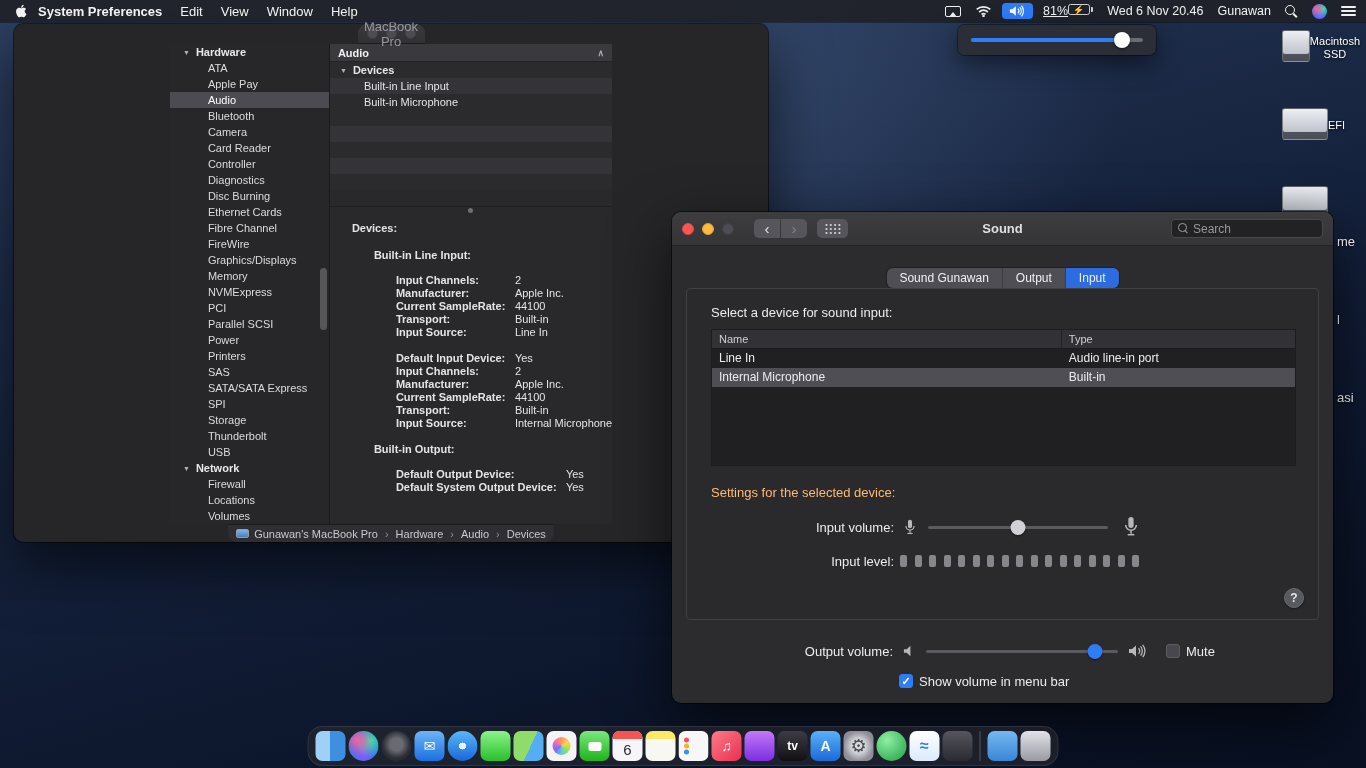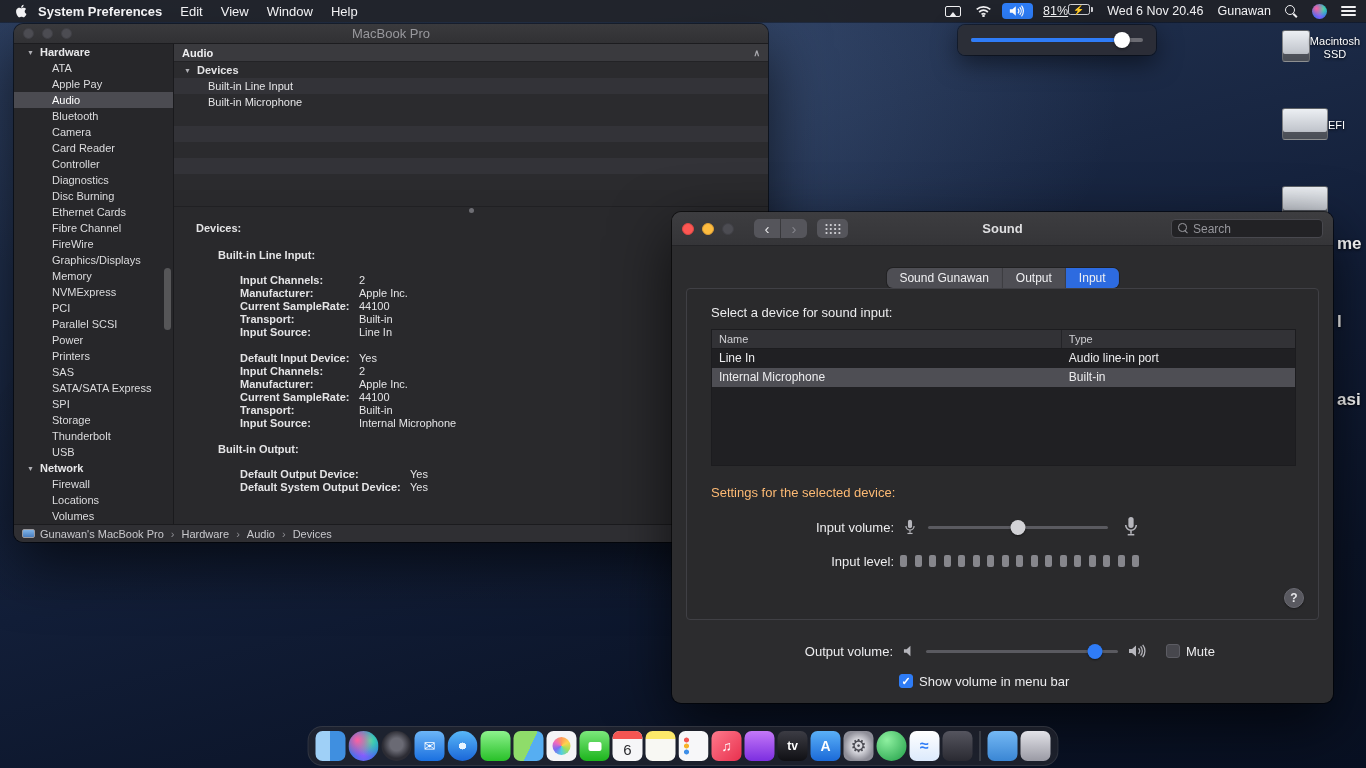--- a/index.html
+++ b/index.html
@@ -55,21 +55,21 @@
 
   
   .win{position:absolute;border-radius:9px;box-shadow:0 22px 60px rgba(0,0,0,.65),0 0 0 1px rgba(0,0,0,.55);}
   .lights{display:flex;gap:8px;}
   .light{width:11px;height:11px;border-radius:50%;}
   .light.red{background:#fc5753;border:1px solid #df4744;}
   .light.yellow{background:#fdbc40;border:1px solid #de9f34;}
   .light.dim{background:#4c4c52;border:1px solid #404046;}
 
   
-  .sysinfo{left:14px;top:24px;width:754px;height:518px;background:#262629;z-index:10;display:flex;flex-direction:column;}
+  .sysinfo{left:14px;top:24px;width:754px;height:518px;background:#262629;z-index:10;display:flex;flex-direction:column;align-items:center;}
   .sysinfo .titlebar{height:20px;background:linear-gradient(#3a3a3d,#313134);border-bottom:1px solid #1c1c1f;
     border-radius:9px 9px 0 0;position:relative;display:flex;align-items:center;padding:0 9px;}
   .sysinfo .title{position:absolute;left:0;right:0;text-align:center;font-size:13px;color:#98989d;pointer-events:none;}
   .sysinfo-body{flex:1;display:flex;min-height:0;}
   .sidebar{width:160px;background:#27272a;border-right:1px solid #1a1a1d;font-size:11px;overflow:hidden;position:relative;}
   .tree-head{height:16px;display:flex;align-items:center;padding-left:13px;font-weight:bold;color:#e8e8ea;white-space:nowrap;}
   .tri{font-size:7px;color:#b0b0b5;margin-right:4px;width:9px;display:inline-block;flex:none;}
   .tree-item{height:16px;line-height:16px;padding-left:38px;color:#dcdcde;white-space:nowrap;}
   .tree-item.selected{background:#4b4b51;color:#fff;}
   .sb-scroll{position:absolute;right:2px;top:224px;width:7px;height:62px;border-radius:4px;background:rgba(255,255,255,.22);}
@@ -160,21 +160,21 @@
   .checkbox.checked{background:#2e7cf6;border-color:#2e7cf6;}
   .checkbox.checked::after{content:"✓";position:absolute;inset:0;color:#fff;font-size:11px;line-height:13px;text-align:center;font-weight:bold;}
   .cb-label{font-size:13px;margin-left:6px;color:#ececee;}
   .ov-row .checkbox{margin-left:18px;}
 
   
   .desk-icon{position:absolute;width:78px;display:flex;flex-direction:row;align-items:center;z-index:1;}
   .drive{width:46px;height:32px;border-radius:3px;border:1px solid rgba(0,0,0,.4);
     background:linear-gradient(#eceff3,#c3c7ce 70%,#9aa0a8);box-shadow:inset 0 -7px 0 rgba(60,64,72,.85);}
   .desk-label{margin-top:3px;font-size:11px;color:#fff;text-shadow:0 1px 3px rgba(0,0,0,.9);text-align:center;line-height:13px;max-width:72px;}
-  .frag{position:absolute;font-size:17px;color:#fff;text-shadow:0 1px 3px rgba(0,0,0,.9);z-index:1;font-weight:bold;}
+  .frag{position:absolute;font-size:13px;color:#fff;text-shadow:0 1px 3px rgba(0,0,0,.9);z-index:1;}
 
   
   .dock{position:absolute;left:50%;bottom:2px;transform:translateX(-50%);z-index:40;
     background:rgba(40,42,50,.62);border:1px solid rgba(255,255,255,.09);border-radius:15px;padding:4px 7px;}
   .dock-inner{display:flex;align-items:center;gap:3px;}
   .dock-app{width:30px;height:30px;border-radius:7px;position:relative;display:flex;align-items:center;justify-content:center;overflow:hidden;}
   .dock-app .glyph{font-size:14px;color:#fff;position:relative;}
   .dock-sep{width:1px;height:30px;background:rgba(255,255,255,.25);margin:0 4px;}
   .da-finder{background:linear-gradient(90deg,#9fd0f7 0 48%,#3f8fe0 48%);}
   .da-siri{border-radius:50%;background:radial-gradient(circle at 30% 30%,#ff5fa2,rgba(255,95,162,0) 55%),

